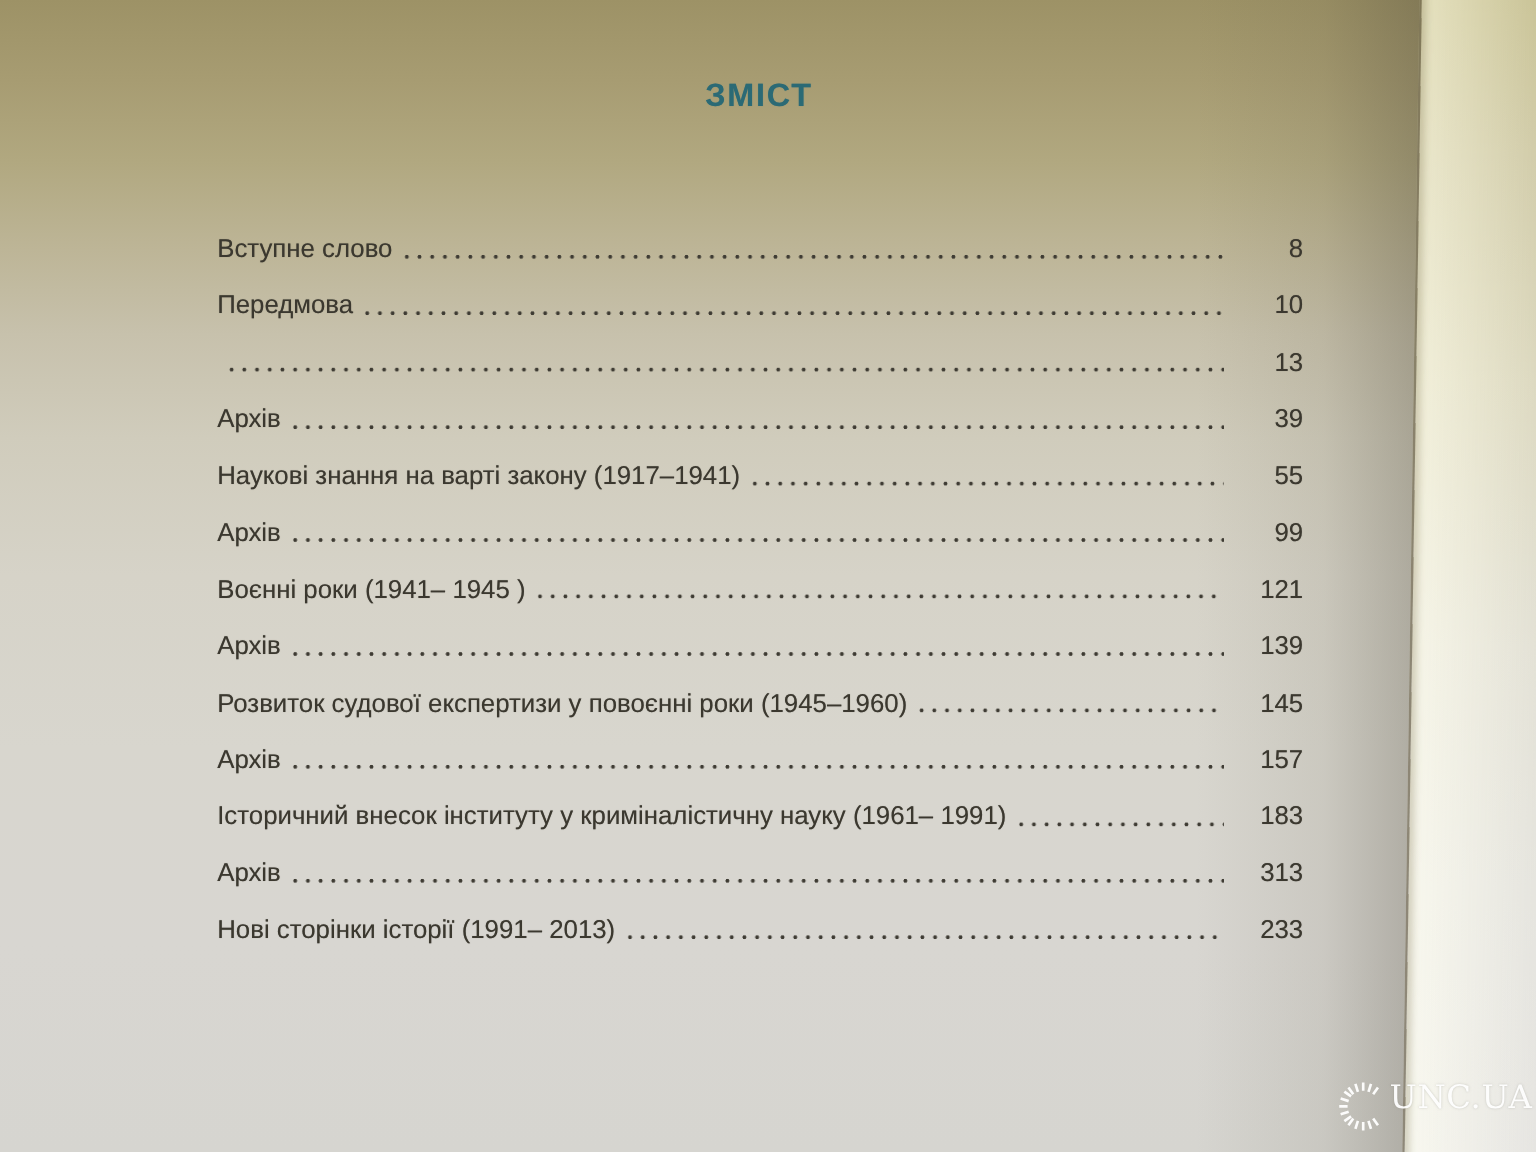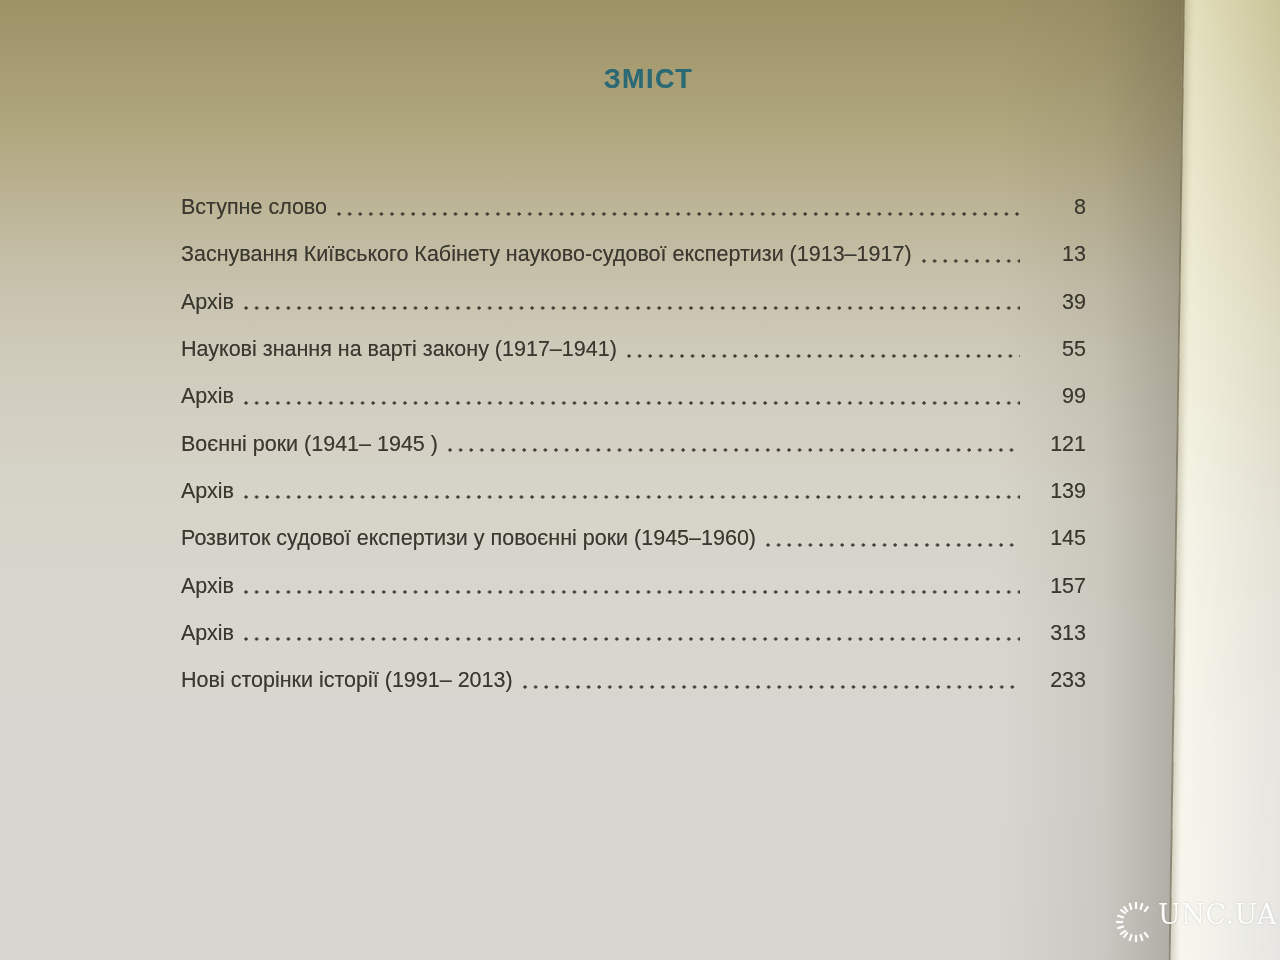--- a/index.html
+++ b/index.html
@@ -43,21 +43,21 @@
         #eeece0 55%,
         #f1f0ea 75%,
         #f2f1ee 100%);
     box-shadow:inset 4px 0 6px rgba(120,108,70,0.28);
   }
   .page-text{
     position:absolute;left:0;top:0;width:100%;height:100%;
     filter:blur(0.35px);
   }
   .title{
-    position:absolute;left:196px;top:64px;width:905px;
+    position:absolute;left:180px;top:64px;width:905px;
     text-align:center;
     font-size:27px;font-weight:700;letter-spacing:1.5px;
     color:#2b6a75;
     text-shadow:0 0 0.6px rgba(43,106,117,0.6);
   }
   .toc{
     position:absolute;left:181px;top:184px;width:905px;
     color:#3b382f;
     font-size:21.5px;
     text-shadow:0 0 0.6px rgba(59,56,47,0.55);
@@ -96,21 +96,25 @@
   <div class="page-text">
     <div class="title">ЗМІСТ</div>
 
     <div class="toc">
       <div class="toc-row">
         <span class="toc-label">Вступне слово</span>
         <span class="leader"></span>
         <span class="toc-page">8</span>
       </div>
       <div class="toc-row">
-        <span class="toc-label">Заснування Київського Кабінету науково-судової експертизи (1913–1917)</span>
+        <span class="toc-label">Передмова</span>
+        <span class="leader"></span>
+        <span class="toc-page">10</span>
+      </div>
+      <div class="toc-row">
         <span class="leader"></span>
         <span class="toc-page">13</span>
       </div>
       <div class="toc-row">
         <span class="toc-label">Архів</span>
         <span class="leader"></span>
         <span class="toc-page">39</span>
       </div>
       <div class="toc-row">
         <span class="toc-label">Наукові знання на варті закону (1917–1941)</span>
@@ -134,20 +138,25 @@
       </div>
       <div class="toc-row">
         <span class="toc-label">Розвиток судової експертизи у повоєнні роки (1945–1960)</span>
         <span class="leader"></span>
         <span class="toc-page">145</span>
       </div>
       <div class="toc-row">
         <span class="toc-label">Архів</span>
         <span class="leader"></span>
         <span class="toc-page">157</span>
+      </div>
+      <div class="toc-row">
+        <span class="toc-label">Історичний внесок інституту у криміналістичну науку (1961– 1991)</span>
+        <span class="leader"></span>
+        <span class="toc-page">183</span>
       </div>
       <div class="toc-row">
         <span class="toc-label">Архів</span>
         <span class="leader"></span>
         <span class="toc-page">313</span>
       </div>
       <div class="toc-row">
         <span class="toc-label">Нові сторінки історії (1991– 2013)</span>
         <span class="leader"></span>
         <span class="toc-page">233</span>

